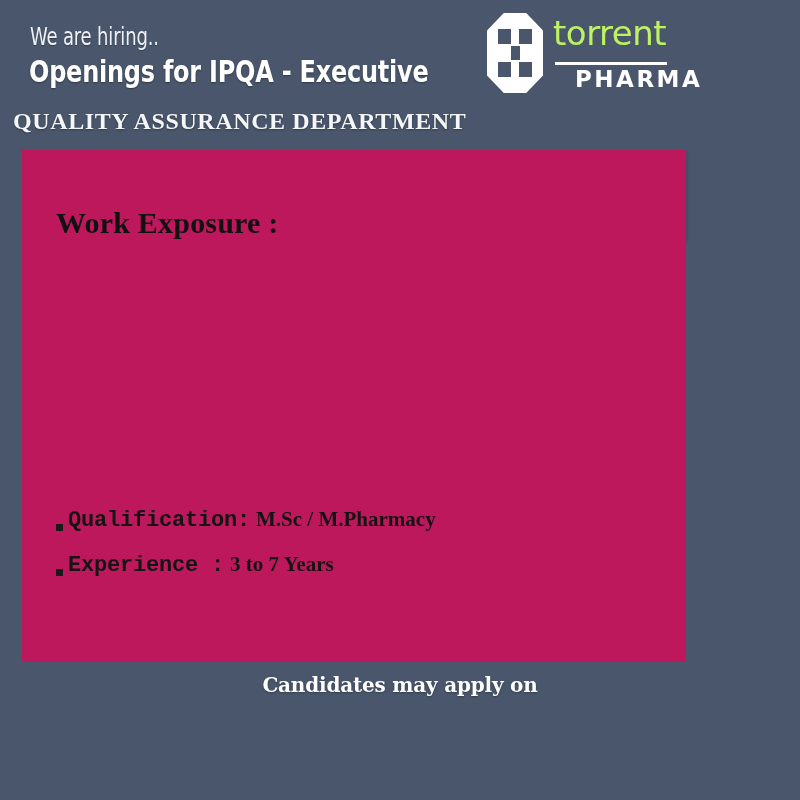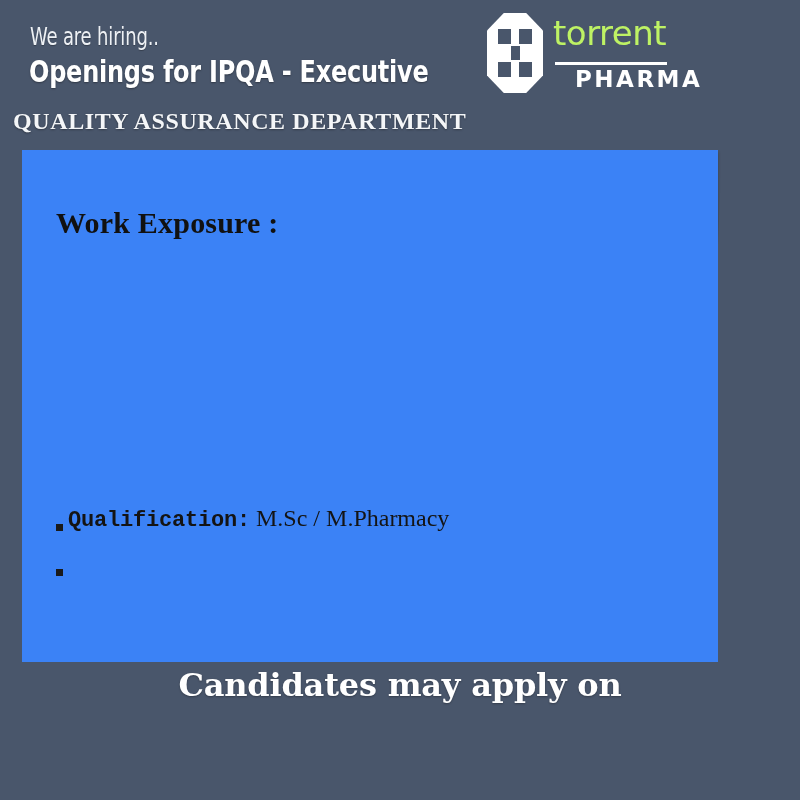--- a/index.html
+++ b/index.html
@@ -123,24 +123,23 @@
     line-height: 1;
   }
 
   
   .card {
     position: absolute;
     left: 22px;
     top: 150px;
     width: 664px;
     height: 512px;
-    background: #3b82f6;
+    background: #be185d;
     clip-path: polygon(0 0, 700px 0, 100% 95px, 100% 100%, 0 100%);
     box-shadow: 0 2px 3px rgba(0,0,0,0.25);
-    padding-left: 32px;
   }
   .card-inner {
     position: absolute;
     left: 0;
     top: 0;
     width: 756px;
     height: 512px;
     padding: 0;
   }
 
@@ -212,42 +211,42 @@
     white-space: nowrap;
   }
   .detail-text .lbl {
     font-family: Liberation Mono, monospace;
     font-weight: 700;
     font-size: 22px;
     letter-spacing: -0.2px;
   }
   .detail-text .val {
     font-family: "Liberation Serif", serif;
-    font-weight: 400;
-    font-size: 24px;
+    font-weight: 700;
+    font-size: 21px;
   }
 
   
   .footer {
     position: absolute;
     left: 0;
     top: 668px;
     width: 800px;
     text-align: center;
   }
   .footer-line {
     font-family: "DejaVu Serif", serif;
     font-weight: 700;
     color: #ffffff;
     letter-spacing: -0.2px;
     line-height: 35px;
     white-space: nowrap;
     text-shadow: 0 1px 2px rgba(0,0,0,0.3);
   }
-  .footer-line-1 { font-size: 32px; }
+  .footer-line-1 { font-size: 20px; }
   .footer-line-2 { font-size: 27px; }
   .footer-line-3 { font-size: 27px; }
 </style>
 </head>
 <body>
 
 <div class="header">
   <div class="hiring-line">We are hiring..</div>
   <div class="openings-line">Openings for IPQA - Executive</div>
   <div class="department-line">QUALITY ASSURANCE DEPARTMENT</div>
@@ -279,20 +278,24 @@
           </div>
         <div class="detail-text">
           <span class="lbl">Qualification:</span>
           <span class="val">M.Sc / M.Pharmacy</span>
         </div>
       </div>
       <div class="detail-item">
         <div class="bullet">
             <i></i>
           </div>
+        <div class="detail-text">
+          <span class="lbl">Experience :</span>
+          <span class="val">3 to 7 Years</span>
+        </div>
       </div>
     </div>
 
   </div>
 </div>
 
 <div class="footer">
   <div class="footer-line footer-line-1">Candidates may apply on</div>
 </div>
 

